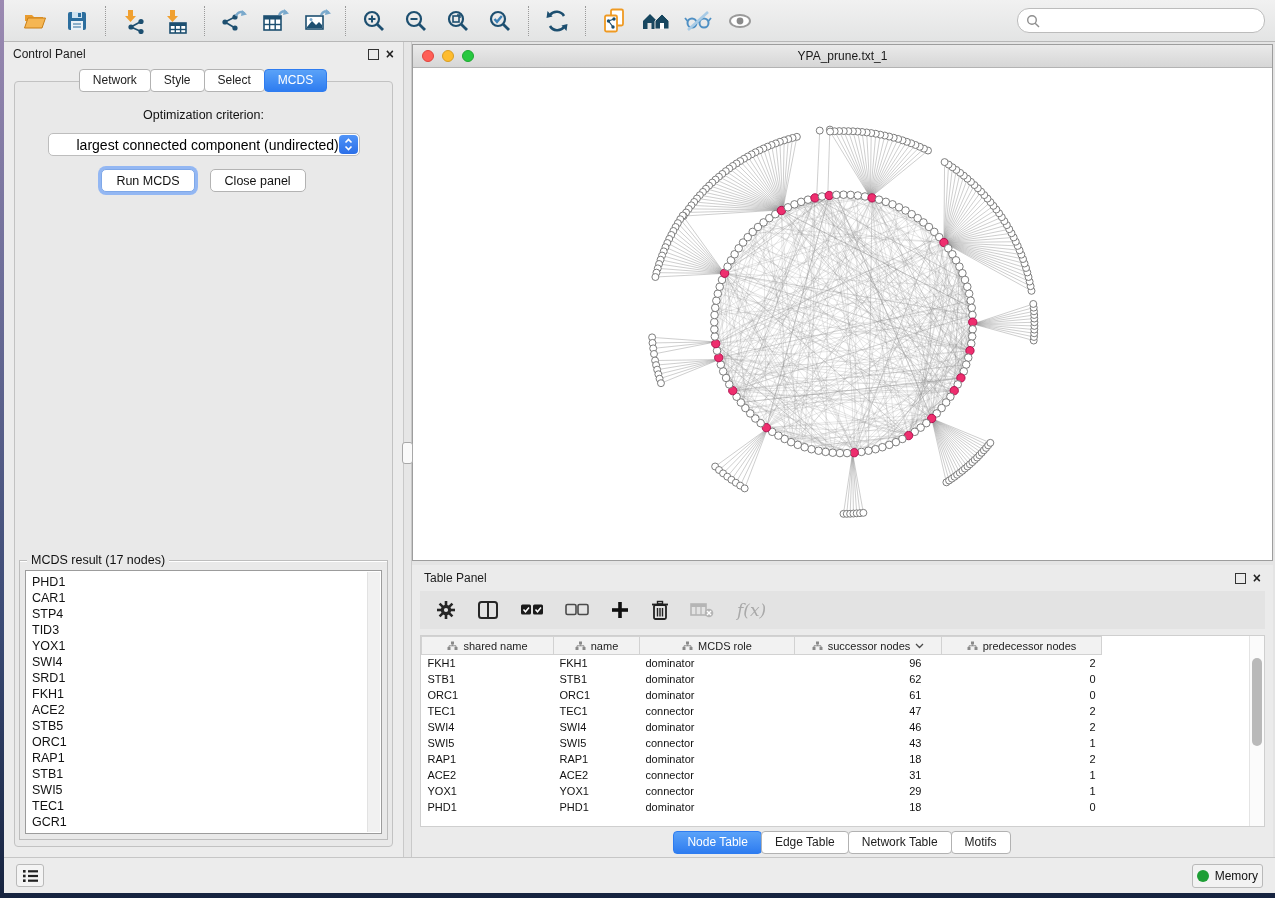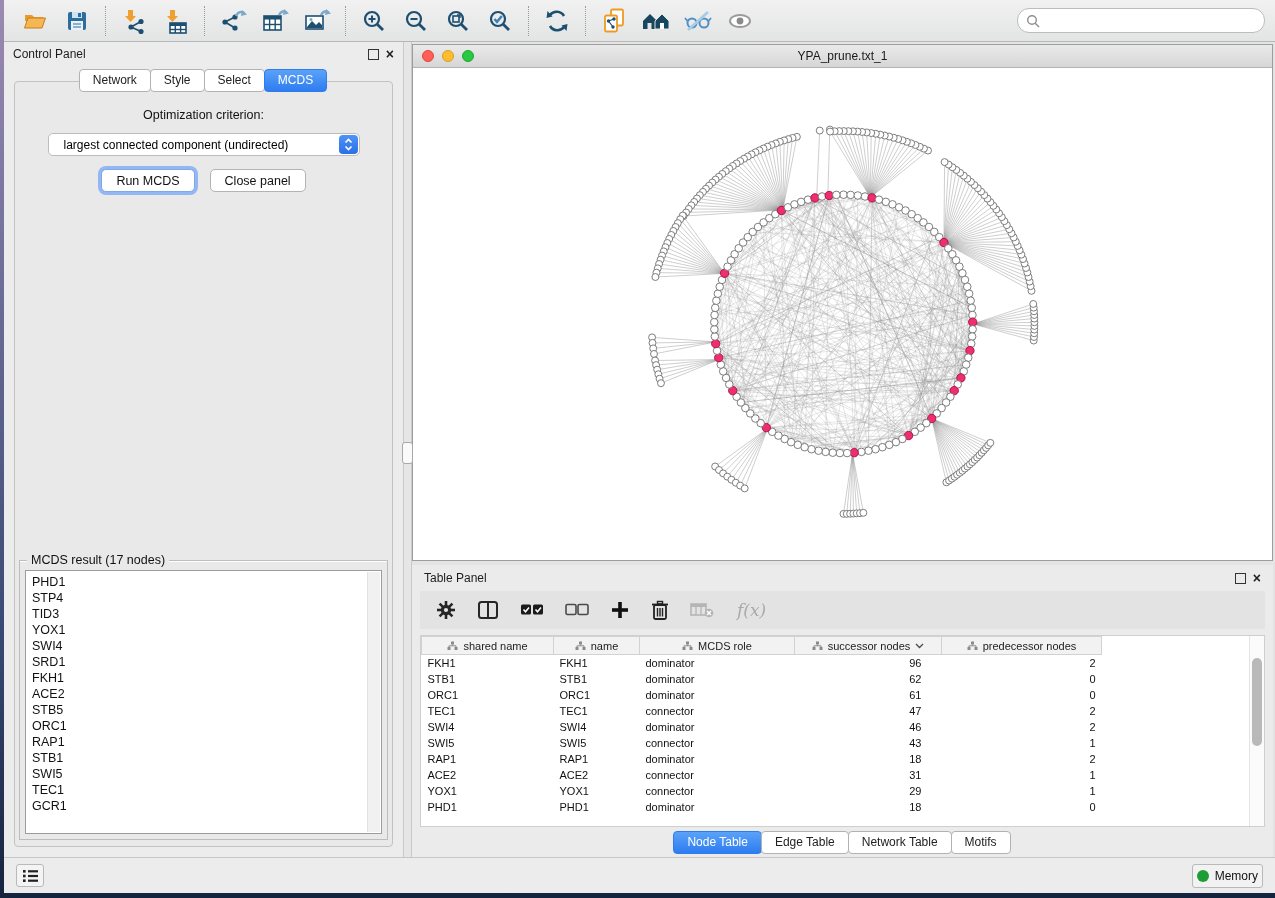--- a/index.html
+++ b/index.html
@@ -28,21 +28,21 @@
   .float-ic{width:9px;height:9px;border:1.4px solid #333;display:inline-block;}
   .close-ic{font-size:14px;font-weight:bold;color:#222;line-height:9px;}
   .seg-tabs{display:flex;justify-content:center;margin-top:3px;position:relative;z-index:2;flex:none;}
   .seg-tab{font-size:12px;color:#222;background:#fff;border:1px solid #b2b2b2;border-radius:4px;
     padding:3px 13px 4px;margin-left:-1px;}
   .seg-tab.active{background:linear-gradient(180deg,#5aa2f8,#2e7cf0);border-color:#2e7cf0;color:#fff;}
   .panel-box{flex:1;margin:-11px 10px 10px 10px;border:1px solid #c2c2c2;border-radius:4px;background:#e9e9e9;
     display:flex;flex-direction:column;padding-top:26px;min-height:0;}
   .opt-label{text-align:center;font-size:12.5px;color:#111;flex:none;}
   .opt-select{width:312px;height:23px;margin:11px auto 0;background:#fff;border:1px solid #bdbdbd;border-radius:5px;
-    position:relative;font-size:12px;line-height:23px;padding-left:15px;box-sizing:border-box;flex:none;}
+    position:relative;font-size:14px;line-height:23px;padding-left:28px;box-sizing:border-box;flex:none;}
   .opt-stepper{position:absolute;right:1px;top:1px;bottom:1px;width:19px;border-radius:4px;
     background:linear-gradient(180deg,#4f93f8,#2b6fe8);display:flex;align-items:center;justify-content:center;}
   .btn-row{display:flex;justify-content:center;gap:15px;margin-top:13px;flex:none;}
   .pbtn{height:23px;padding:0 14px;font-size:12.5px;color:#111;background:#fff;border:1px solid #b3b3b3;border-radius:5px;}
   .pbtn.focused{box-shadow:0 0 0 3px rgba(90,150,250,.6);border-color:#7fa8e8;}
   .cp-spacer{flex:1;}
   .mcds-group{flex:none;height:280px;margin:0 4px 6px 4px;border:1px solid #bdbdbd;box-shadow:0 1px 0 #fff inset;
     position:relative;padding:9px 5px 5px 5px;box-sizing:border-box;}
   .mcds-legend{position:absolute;top:-8px;left:7px;background:#e9e9e9;padding:0 4px;font-size:12.5px;color:#111;}
   .mcds-list{background:#fff;border:1px solid #9c9c9c;height:100%;box-sizing:border-box;position:relative;
@@ -301,20 +301,21 @@
           <div class="btn-row">
             <button class="pbtn focused">Run MCDS</button>
             <button class="pbtn">Close panel</button>
           </div>
           <div class="cp-spacer"></div>
           <div class="mcds-group">
             <span class="mcds-legend">MCDS result (17 nodes)</span>
             <div class="mcds-list">
               <div class="mcds-vtrack"></div>
             <div class="mcds-item">PHD1</div>
+                <div class="mcds-item">CAR1</div>
                 <div class="mcds-item">STP4</div>
                 <div class="mcds-item">TID3</div>
                 <div class="mcds-item">YOX1</div>
                 <div class="mcds-item">SWI4</div>
                 <div class="mcds-item">SRD1</div>
                 <div class="mcds-item">FKH1</div>
                 <div class="mcds-item">ACE2</div>
                 <div class="mcds-item">STB5</div>
                 <div class="mcds-item">ORC1</div>
                 <div class="mcds-item">RAP1</div>

